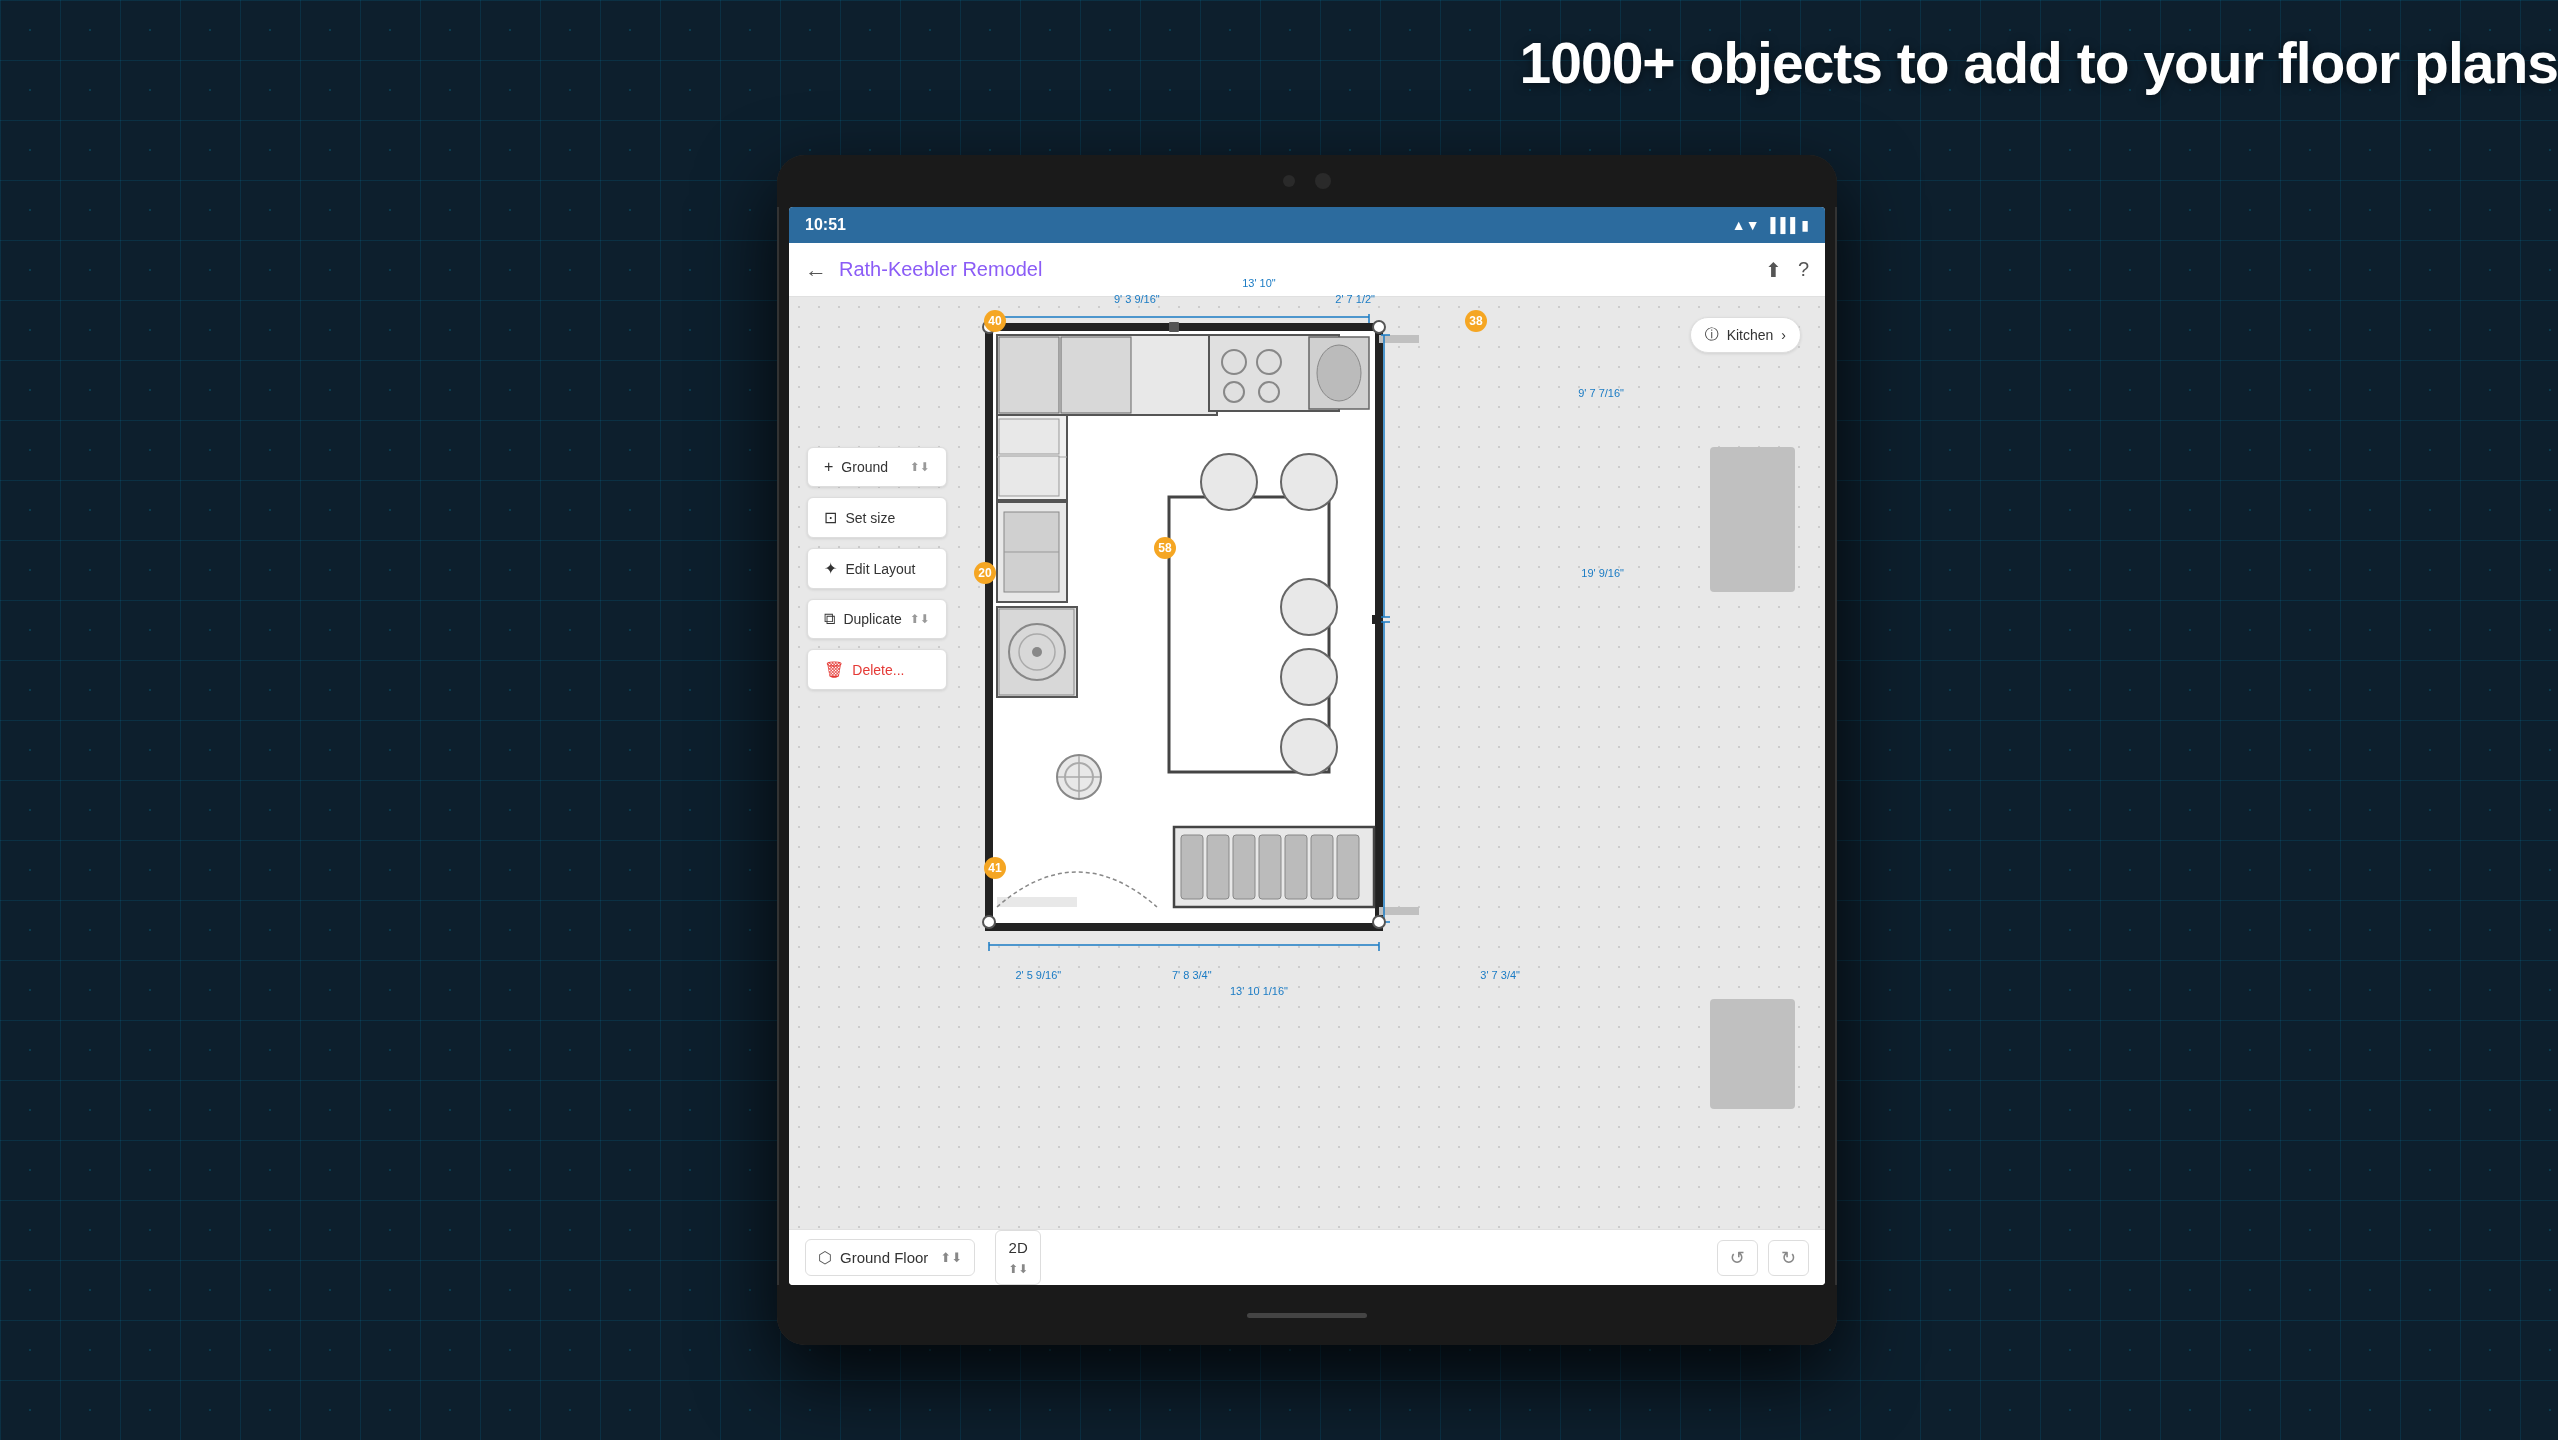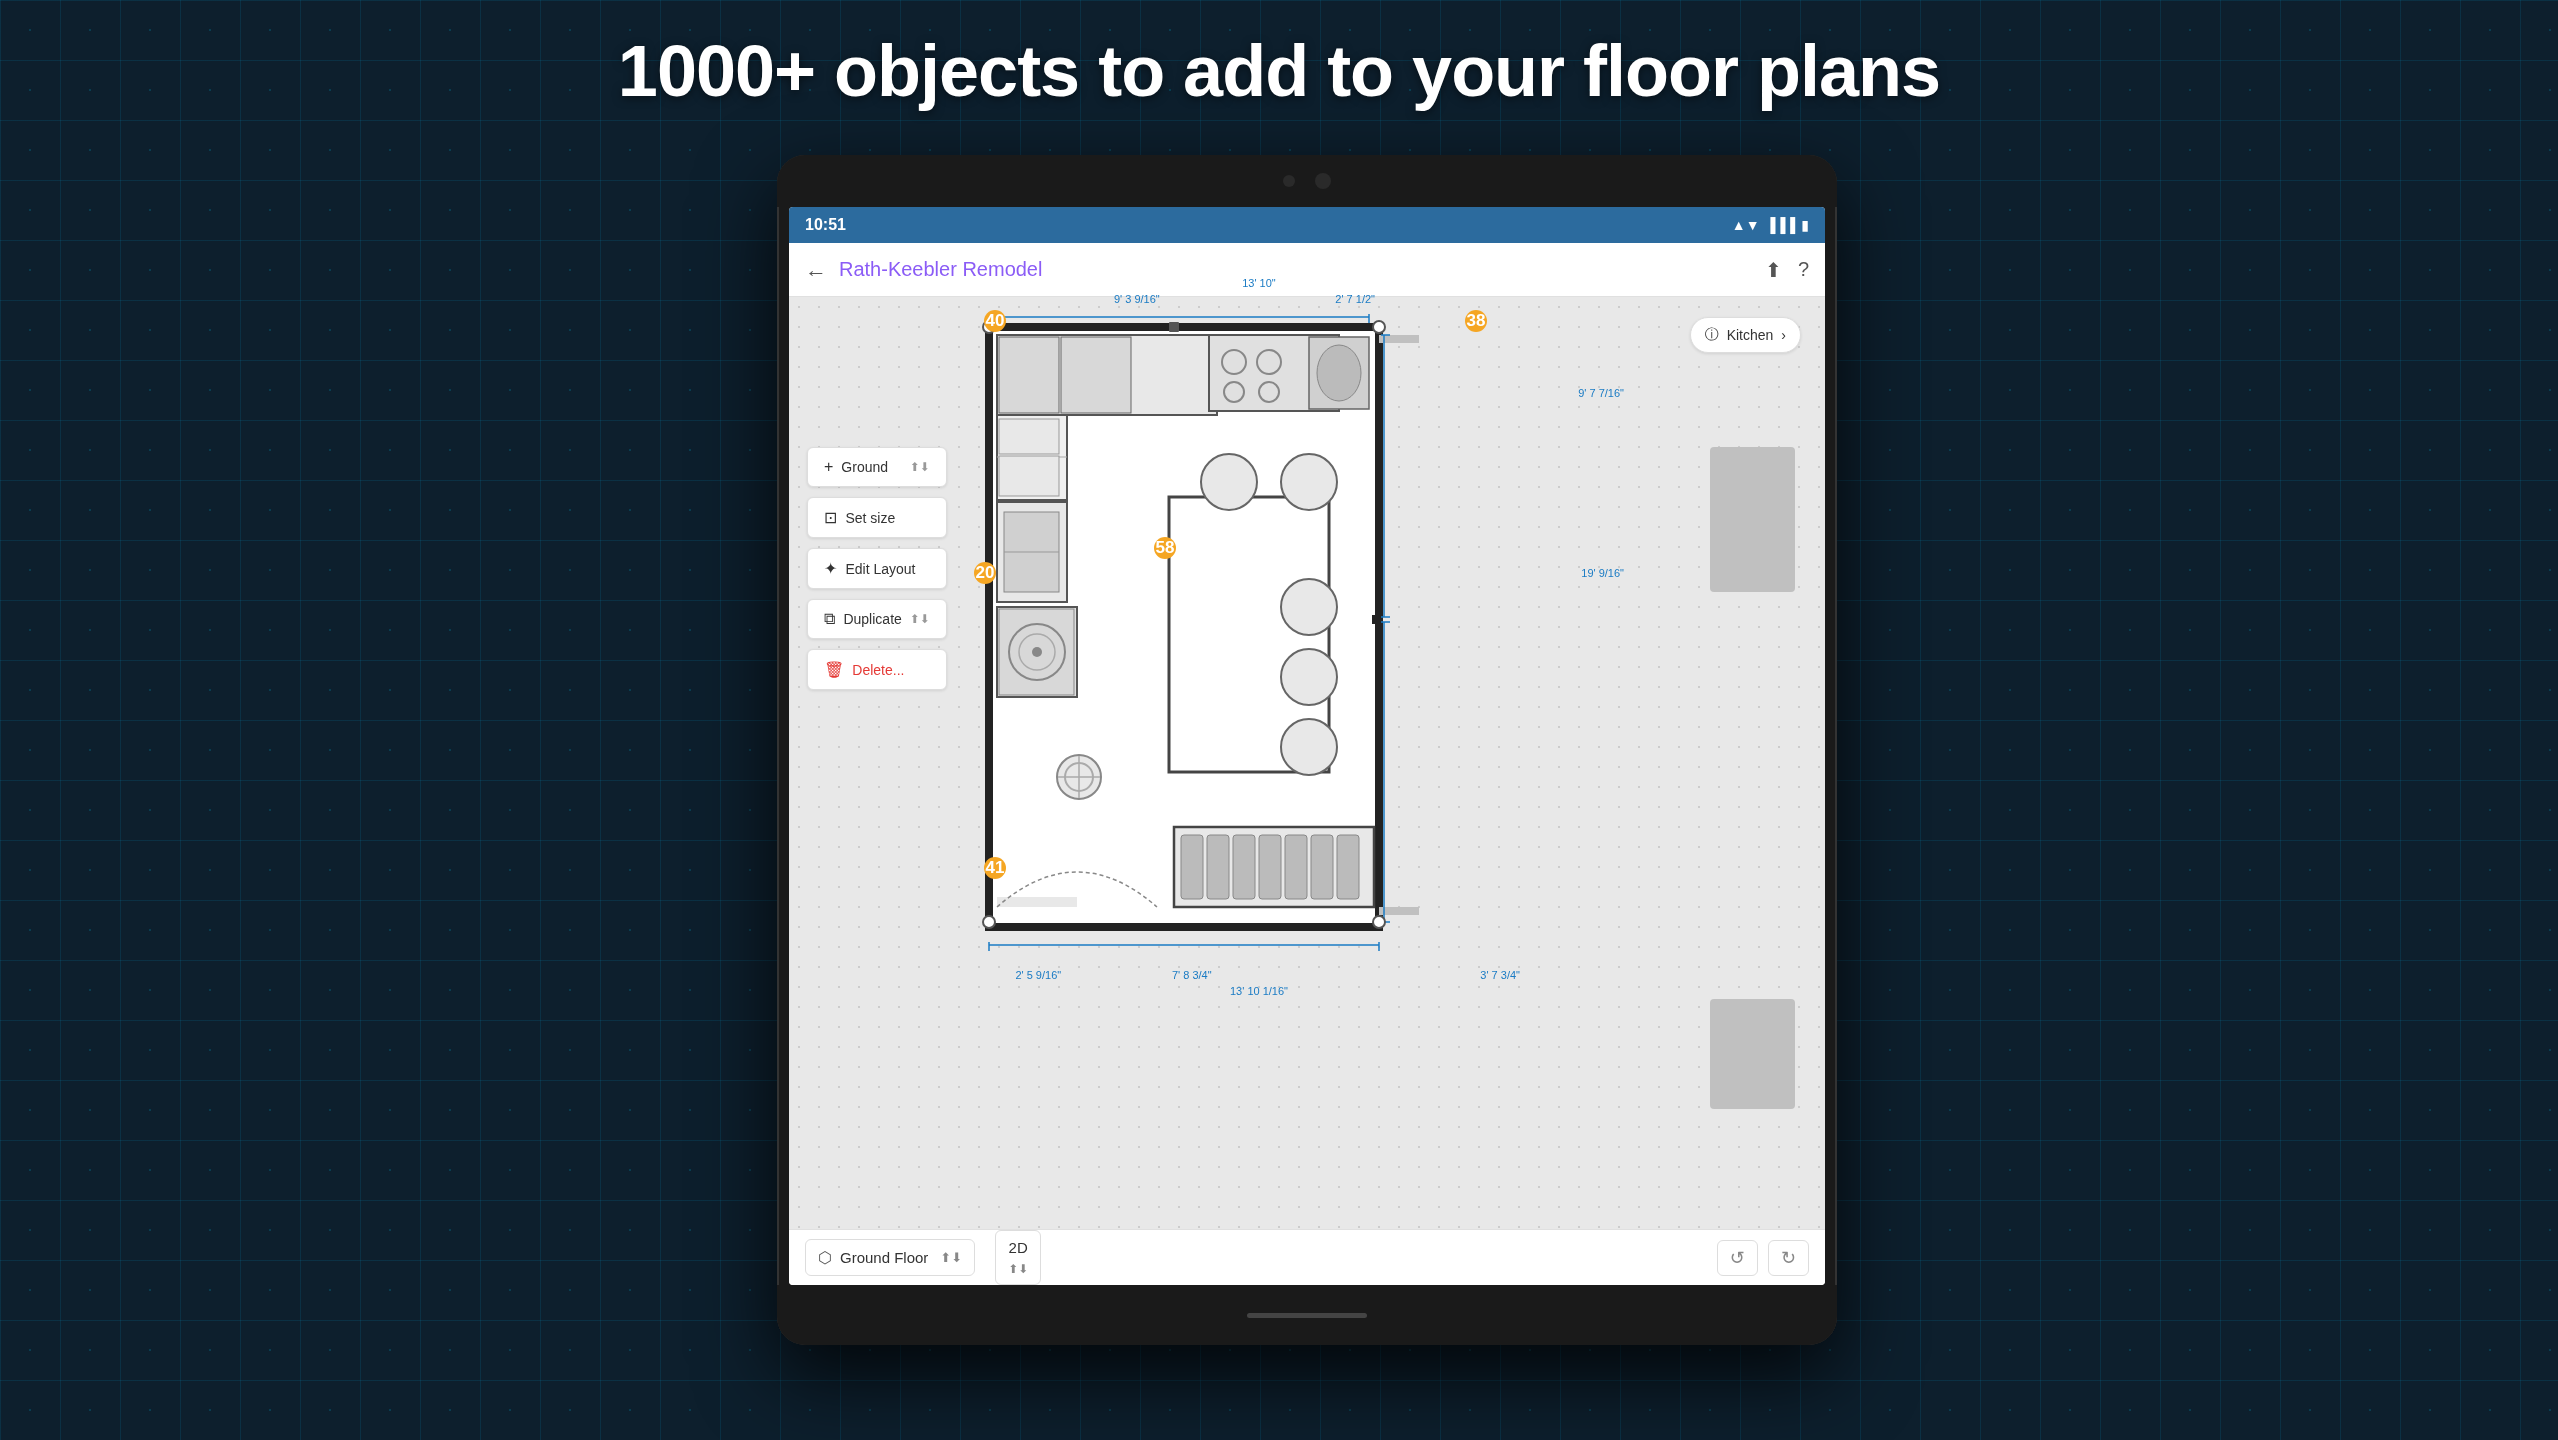--- a/index.html
+++ b/index.html
@@ -28,23 +28,23 @@
       inset: 0;
       background-image: radial-gradient(circle, rgba(0,180,220,0.2) 1px, transparent 1px);
       background-size: 60px 60px;
     }
 
     
     .headline {
       position: absolute;
       top: 30px;
       left: 0; right: 0;
-      text-align: center;
+      text-align: right;
       color: white;
-      font-size: 72px;
+      font-size: 57px;
       font-weight: 900;
       letter-spacing: -1px;
       z-index: 10;
       text-shadow: 0 2px 10px rgba(0,0,0,0.5);
     }
 
     
     .tablet-frame {
       position: absolute;
       top: 155px;
@@ -228,21 +228,21 @@
     
     .badge {
       position: absolute;
       width: 22px;
       height: 22px;
       background: #f5a623;
       border-radius: 50%;
       display: flex;
       align-items: center;
       justify-content: center;
-      font-size: 17px;
+      font-size: 12px;
       font-weight: bold;
       color: white;
       z-index: 10;
     }
 
     
     .floor-svg {
       position: absolute;
       top: 0; left: 0;
       width: 100%;

